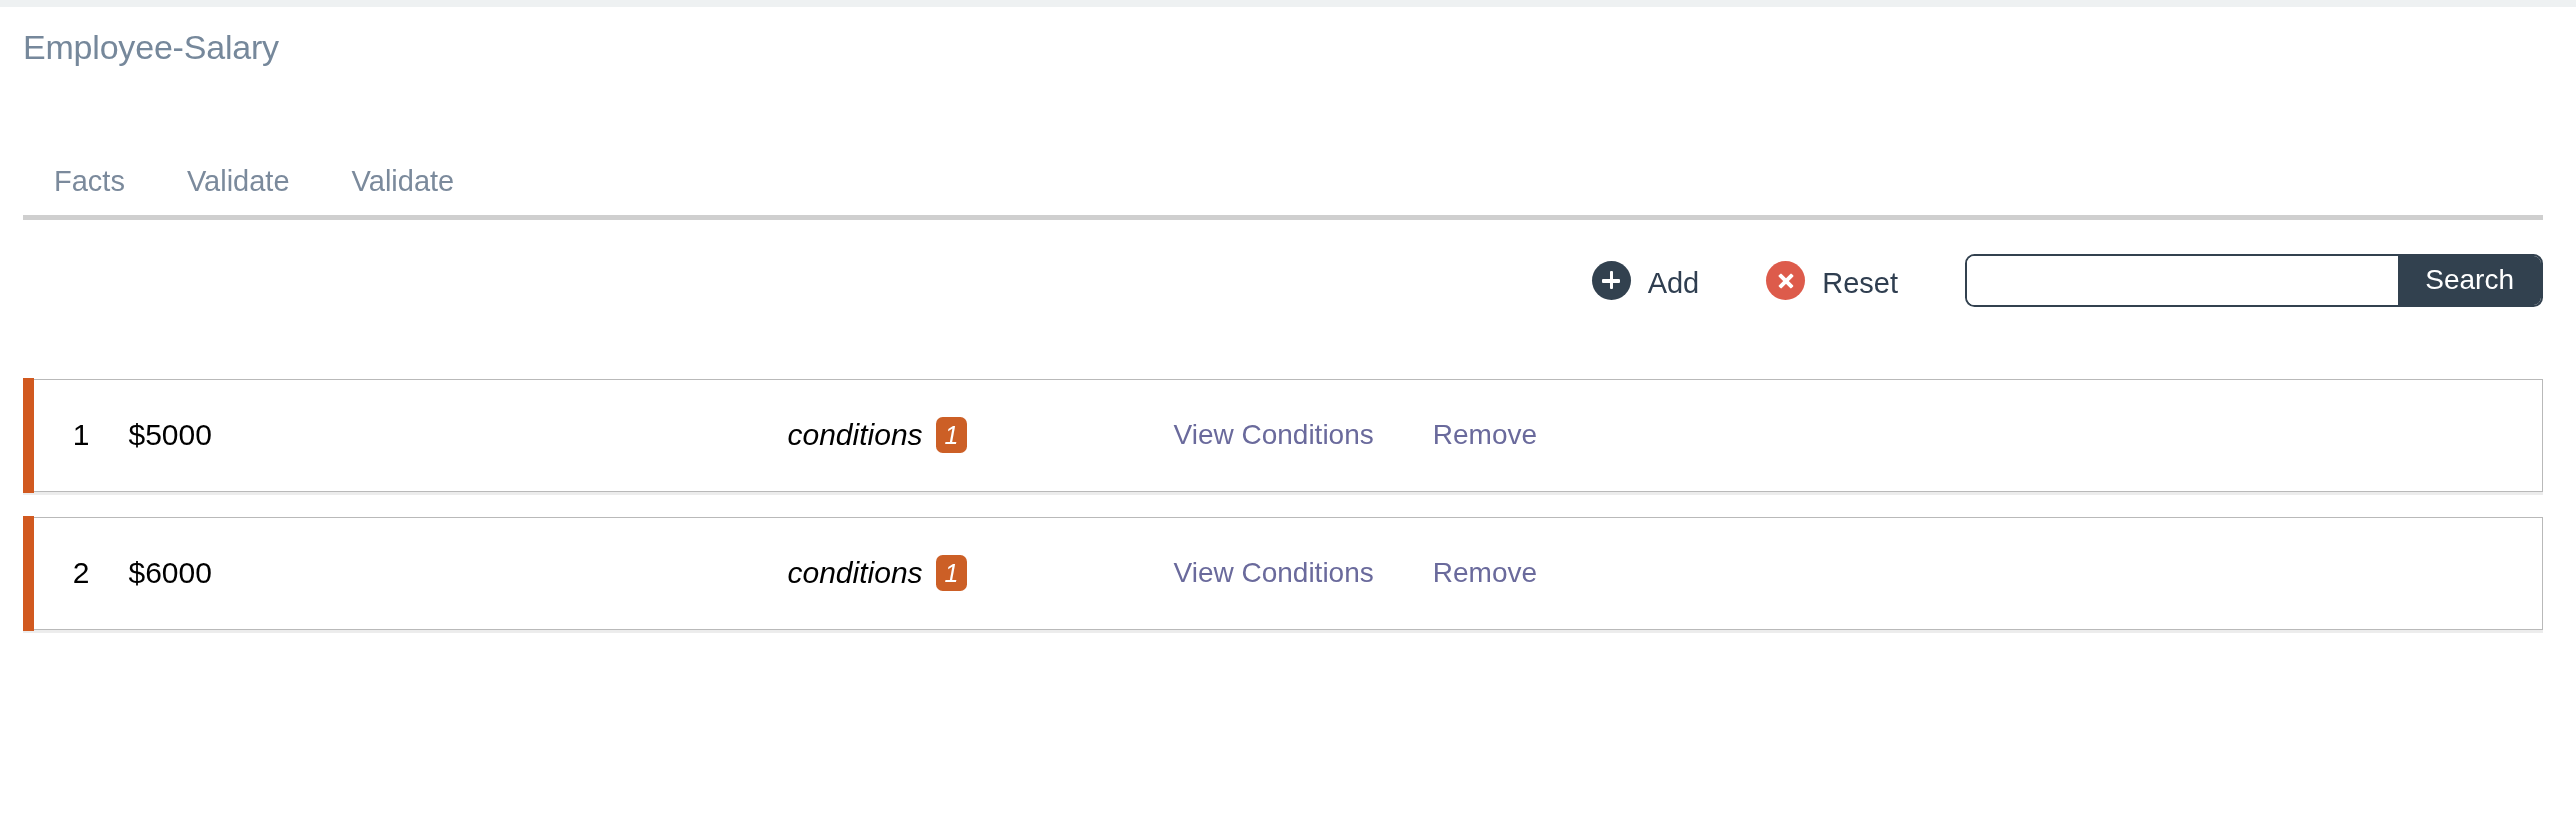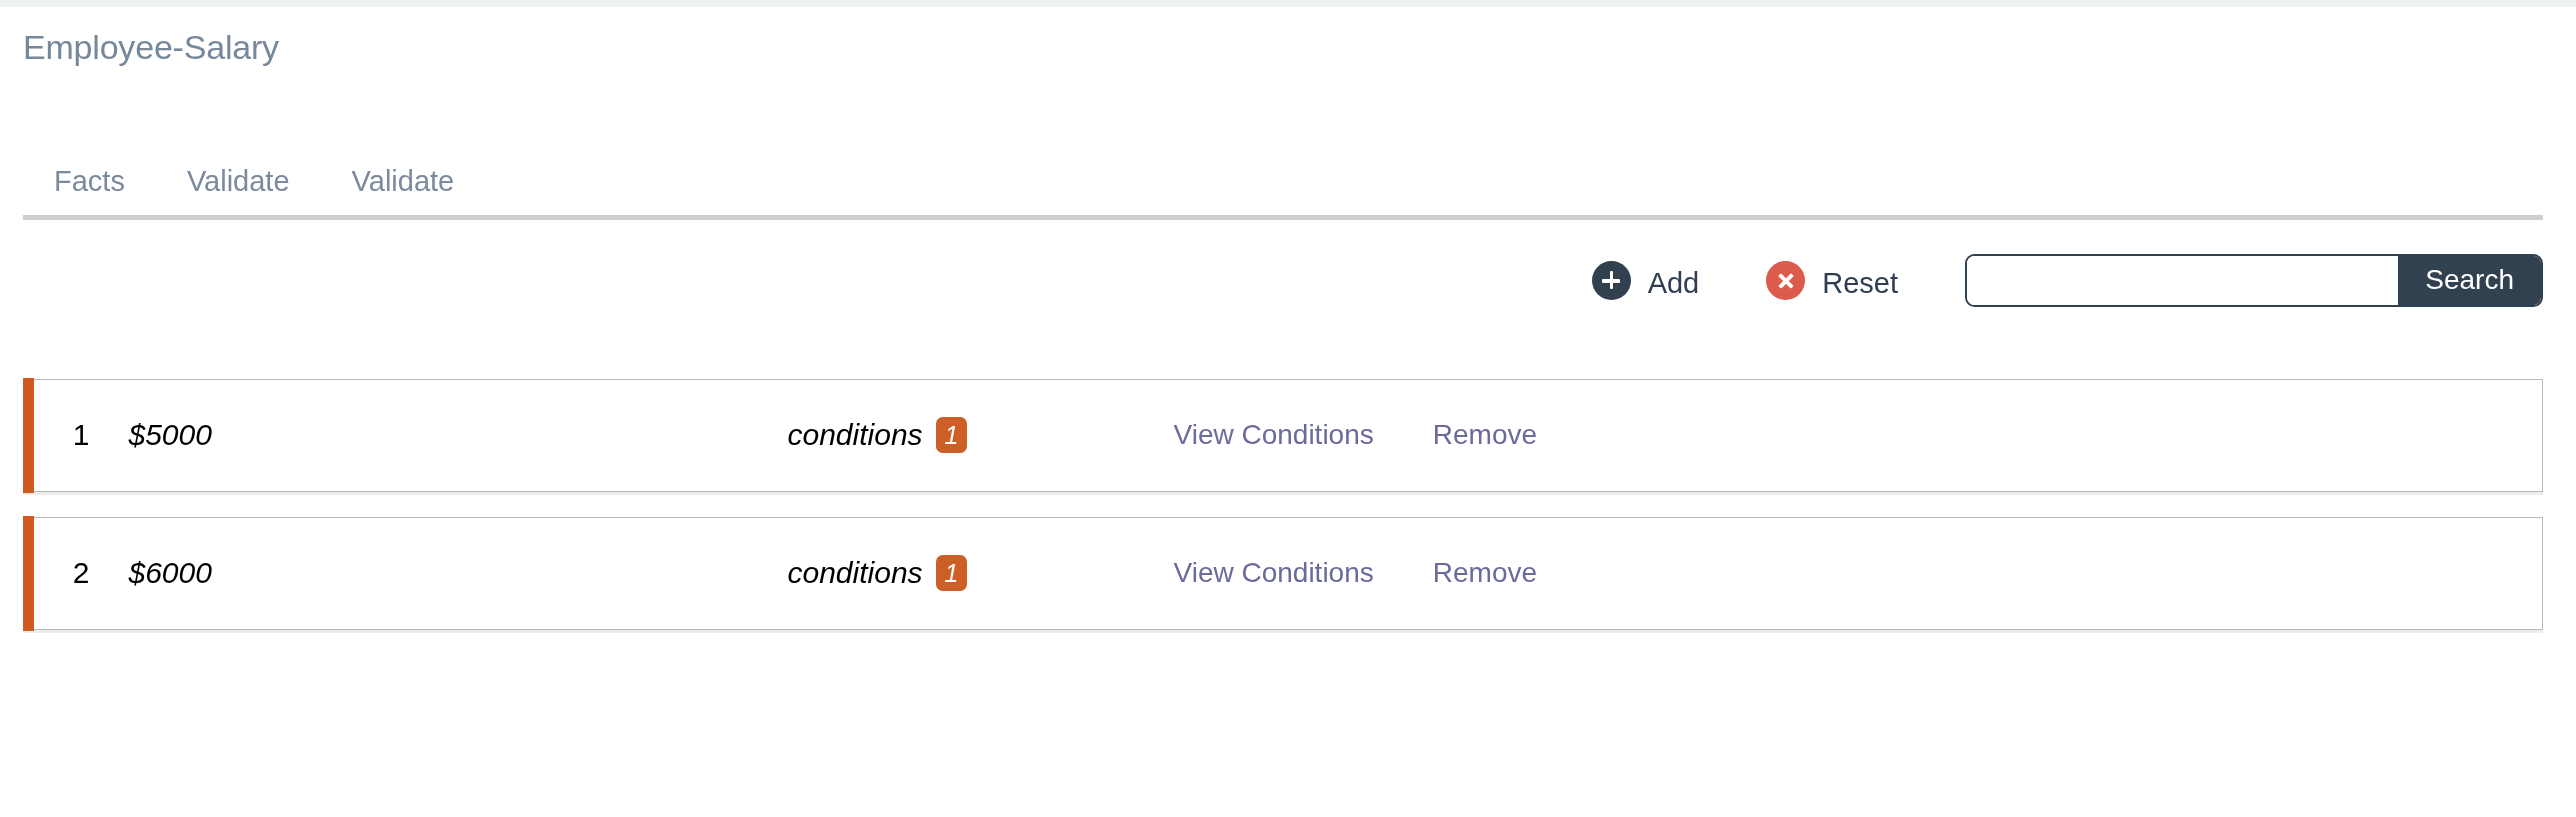--- a/index.html
+++ b/index.html
@@ -213,21 +213,20 @@
     font-size: 30px;
     color: #000000;
     flex: 0 0 auto;
     margin-left: 10.5px;
   }
   .row-value {
     font-size: 30px;
     color: #000000;
     flex: 0 0 auto;
     width: 659px;
-    font-style: italic;
   }
   .row-conditions {
     display: flex;
     align-items: center;
     flex: 0 0 auto;
     width: 306px;
     font-style: italic;
   }
   .conditions-label {
     font-size: 30px;

